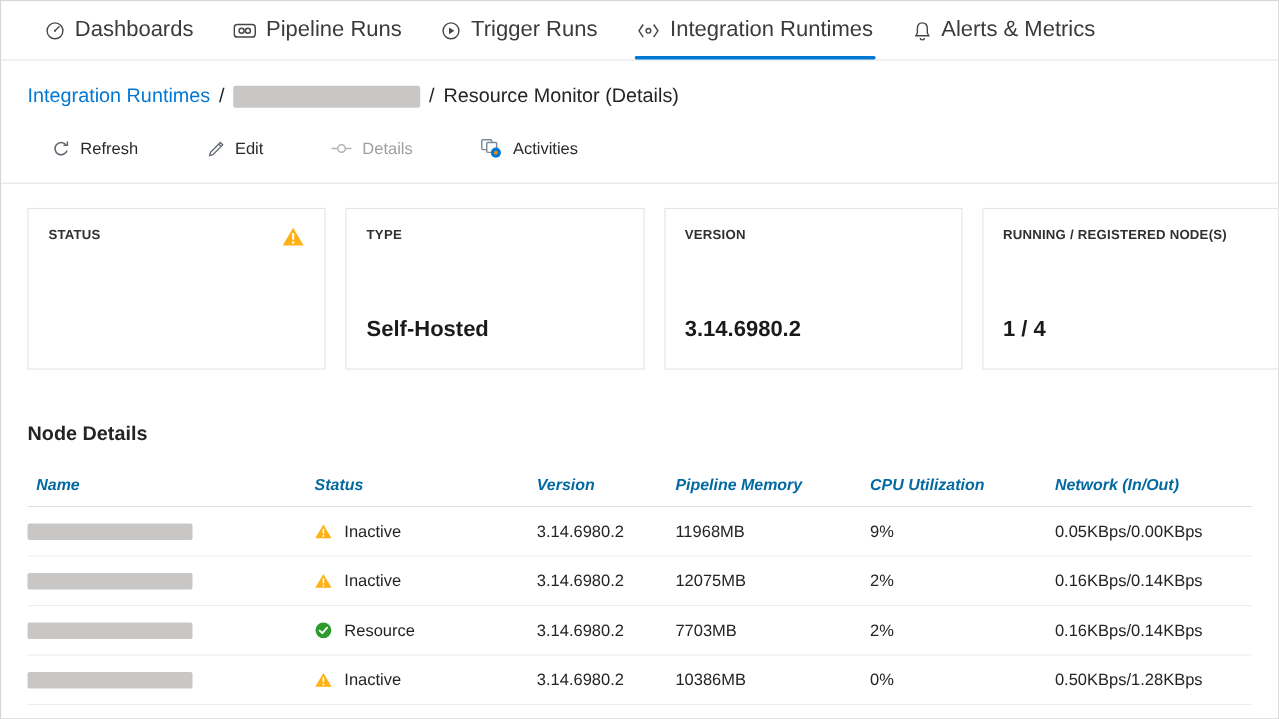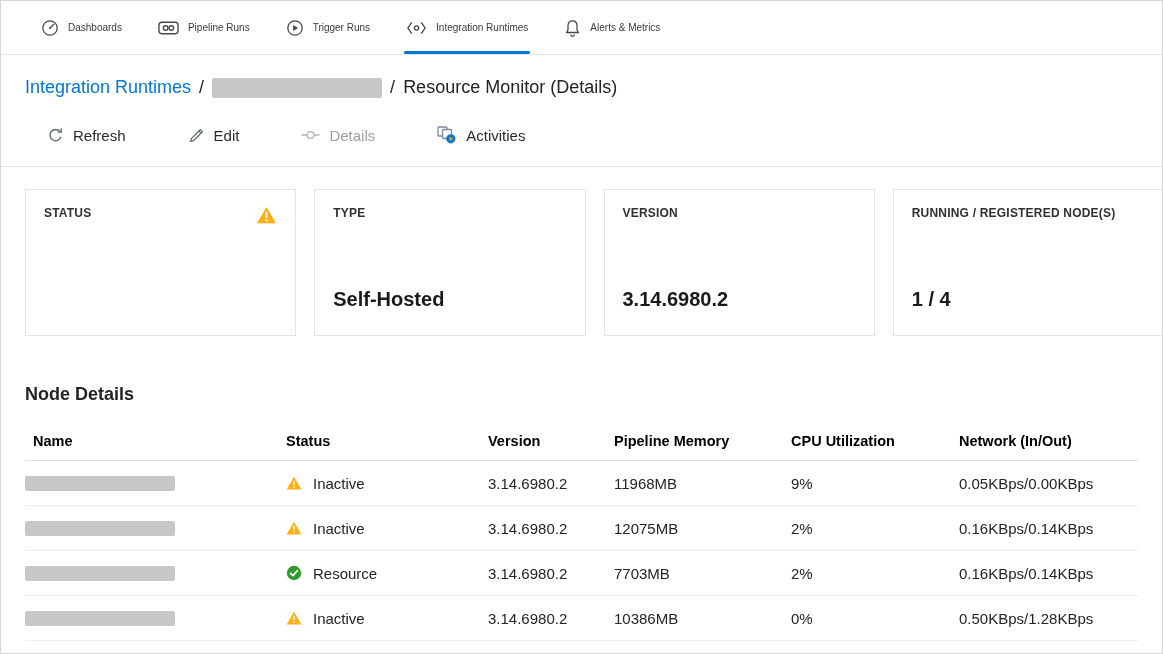--- a/index.html
+++ b/index.html
@@ -10,21 +10,21 @@
     border:1px solid #d6d6d6; position:relative;
   }
 
   
   .tabbar {
     height:54px; display:flex; align-items:stretch; gap:36px;
     padding-left:40px; border-bottom:1px solid #e6e6e6;
   }
   .tab {
     display:flex; align-items:center; gap:9px; position:relative;
-    font-size:10px; color:#3b3a39; cursor:pointer; white-space:nowrap;
+    font-size:20px; color:#3b3a39; cursor:pointer; white-space:nowrap;
   }
   .tab .ticon { display:flex; align-items:center; color:#484644; }
   .tab.selected::after {
     content:""; position:absolute; left:-2px; right:-2px; bottom:0;
     height:3px; background:var(--accent,#0078d4); border-radius:2px;
   }
 
   
   .breadcrumb { margin:22px 24px 0 24px; font-size:18px; display:flex; align-items:center; gap:8px; }
   .breadcrumb a { color:var(--link,#0078d4); text-decoration:none; cursor:pointer; }
@@ -56,21 +56,21 @@
   .card-value { font-size:20px; font-weight:bold; color:#1b1a19; }
   .info-sup { display:inline-block; vertical-align:top; margin:-2px 0 0 2px; line-height:1; }
 
   
   .section-title { margin:48px 24px 0 24px; font-size:18px; color:#252423; }
   .table { margin:16px 24px 0 24px; }
   .trow {
     display:grid; grid-template-columns:261px 202px 126px 177px 168px 1fr;
     align-items:center; height:45px; border-bottom:1px solid #ededeb; font-size:15px;
   }
-  .trow.thead { height:40px; font-weight:bold; color:#000000; font-size:14.5px; border-bottom:1px solid #e1dfdd; }
+  .trow.thead { height:40px; font-weight:bold; color:#0369a1; font-size:14.5px; border-bottom:1px solid #e1dfdd;font-style:italic; }
   .cell { padding-right:10px; display:flex; align-items:center; }
   .cell.first { padding-left:8px; }
   .row-redacted { width:150px; height:15px; margin-left:-8px; }
   .status-cell { gap:11px; }
   .sicon { display:flex; align-items:center; }
 
   .fill-warning { fill:var(--warning,#ffb900); }
   .fill-success { fill:var(--success,#2e9b2e); }
 </style>
 </head>

